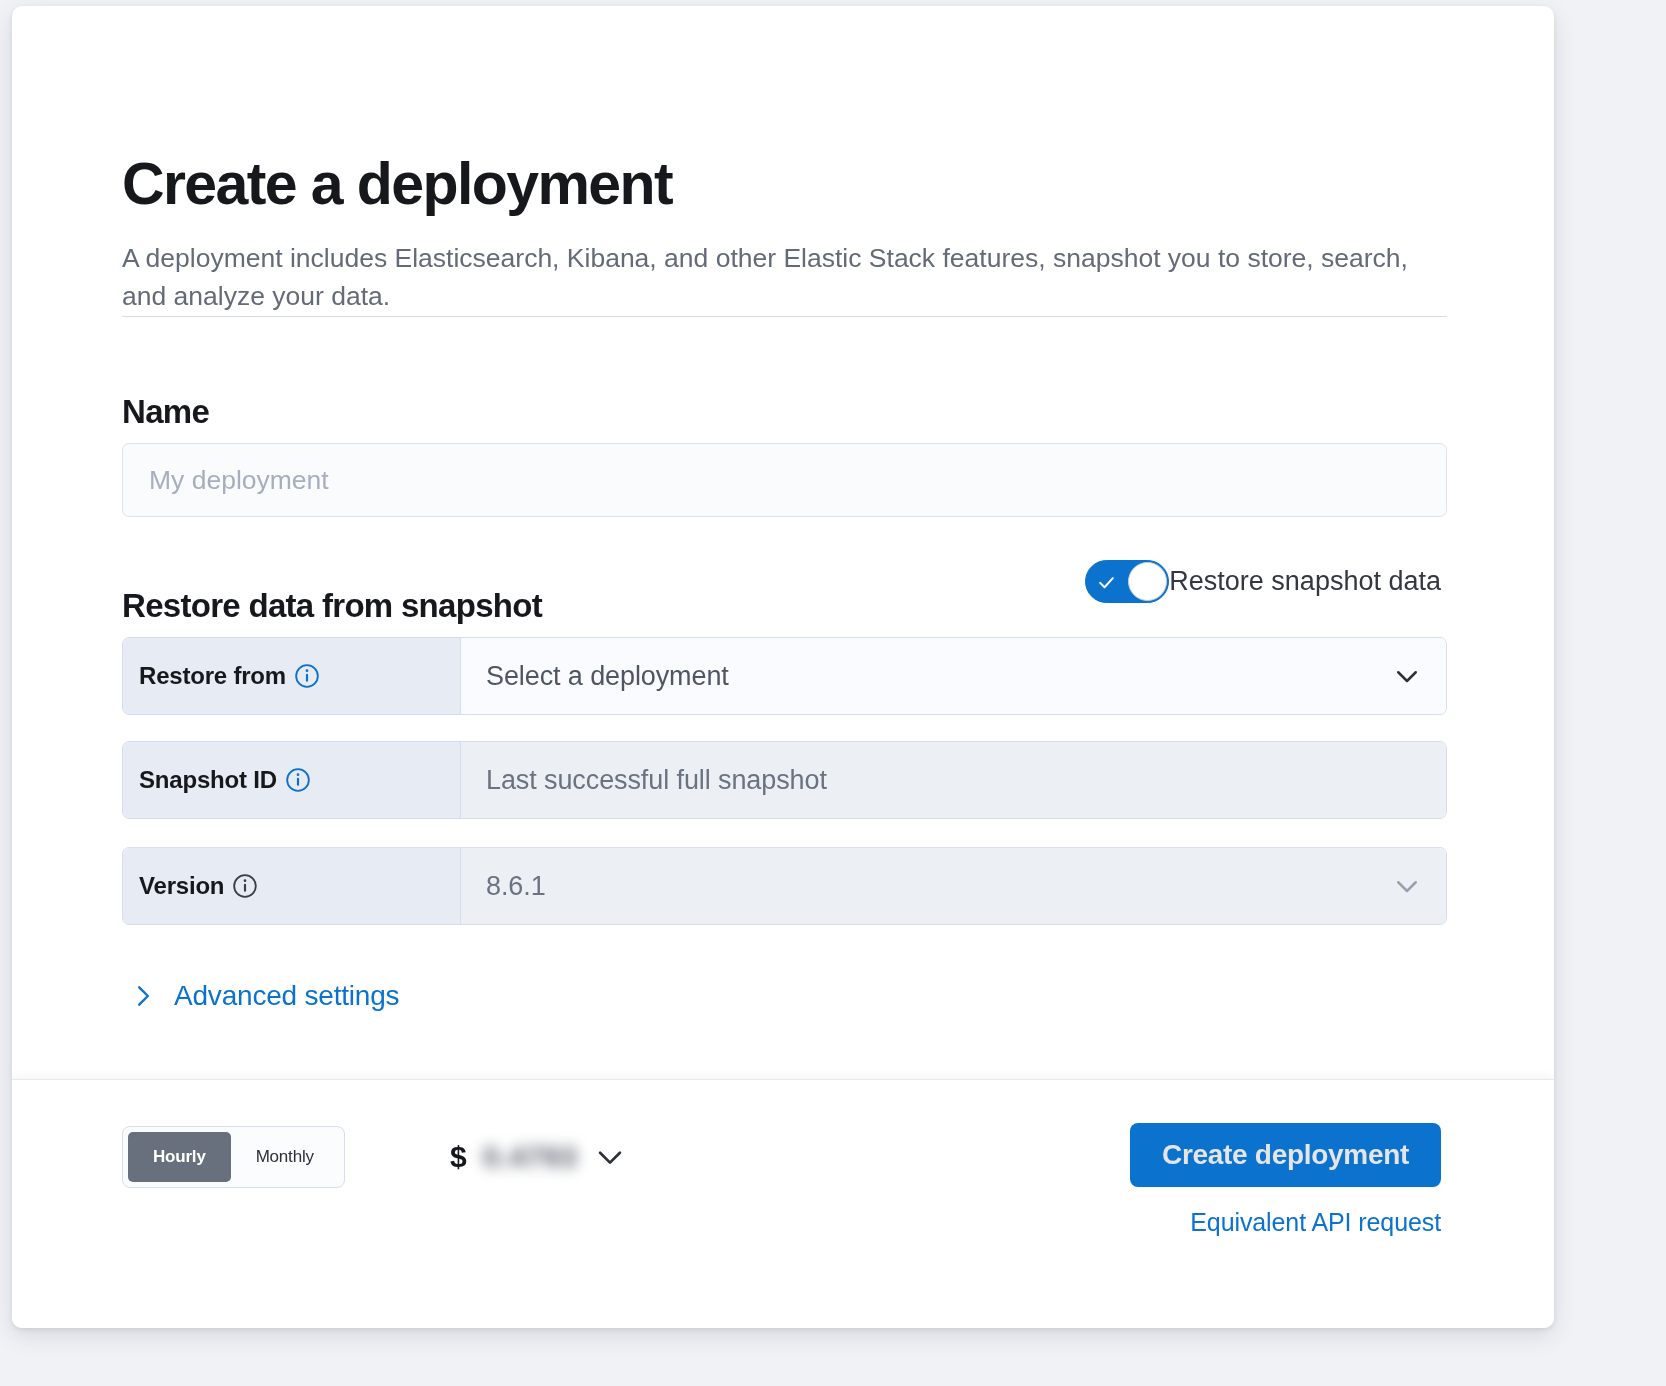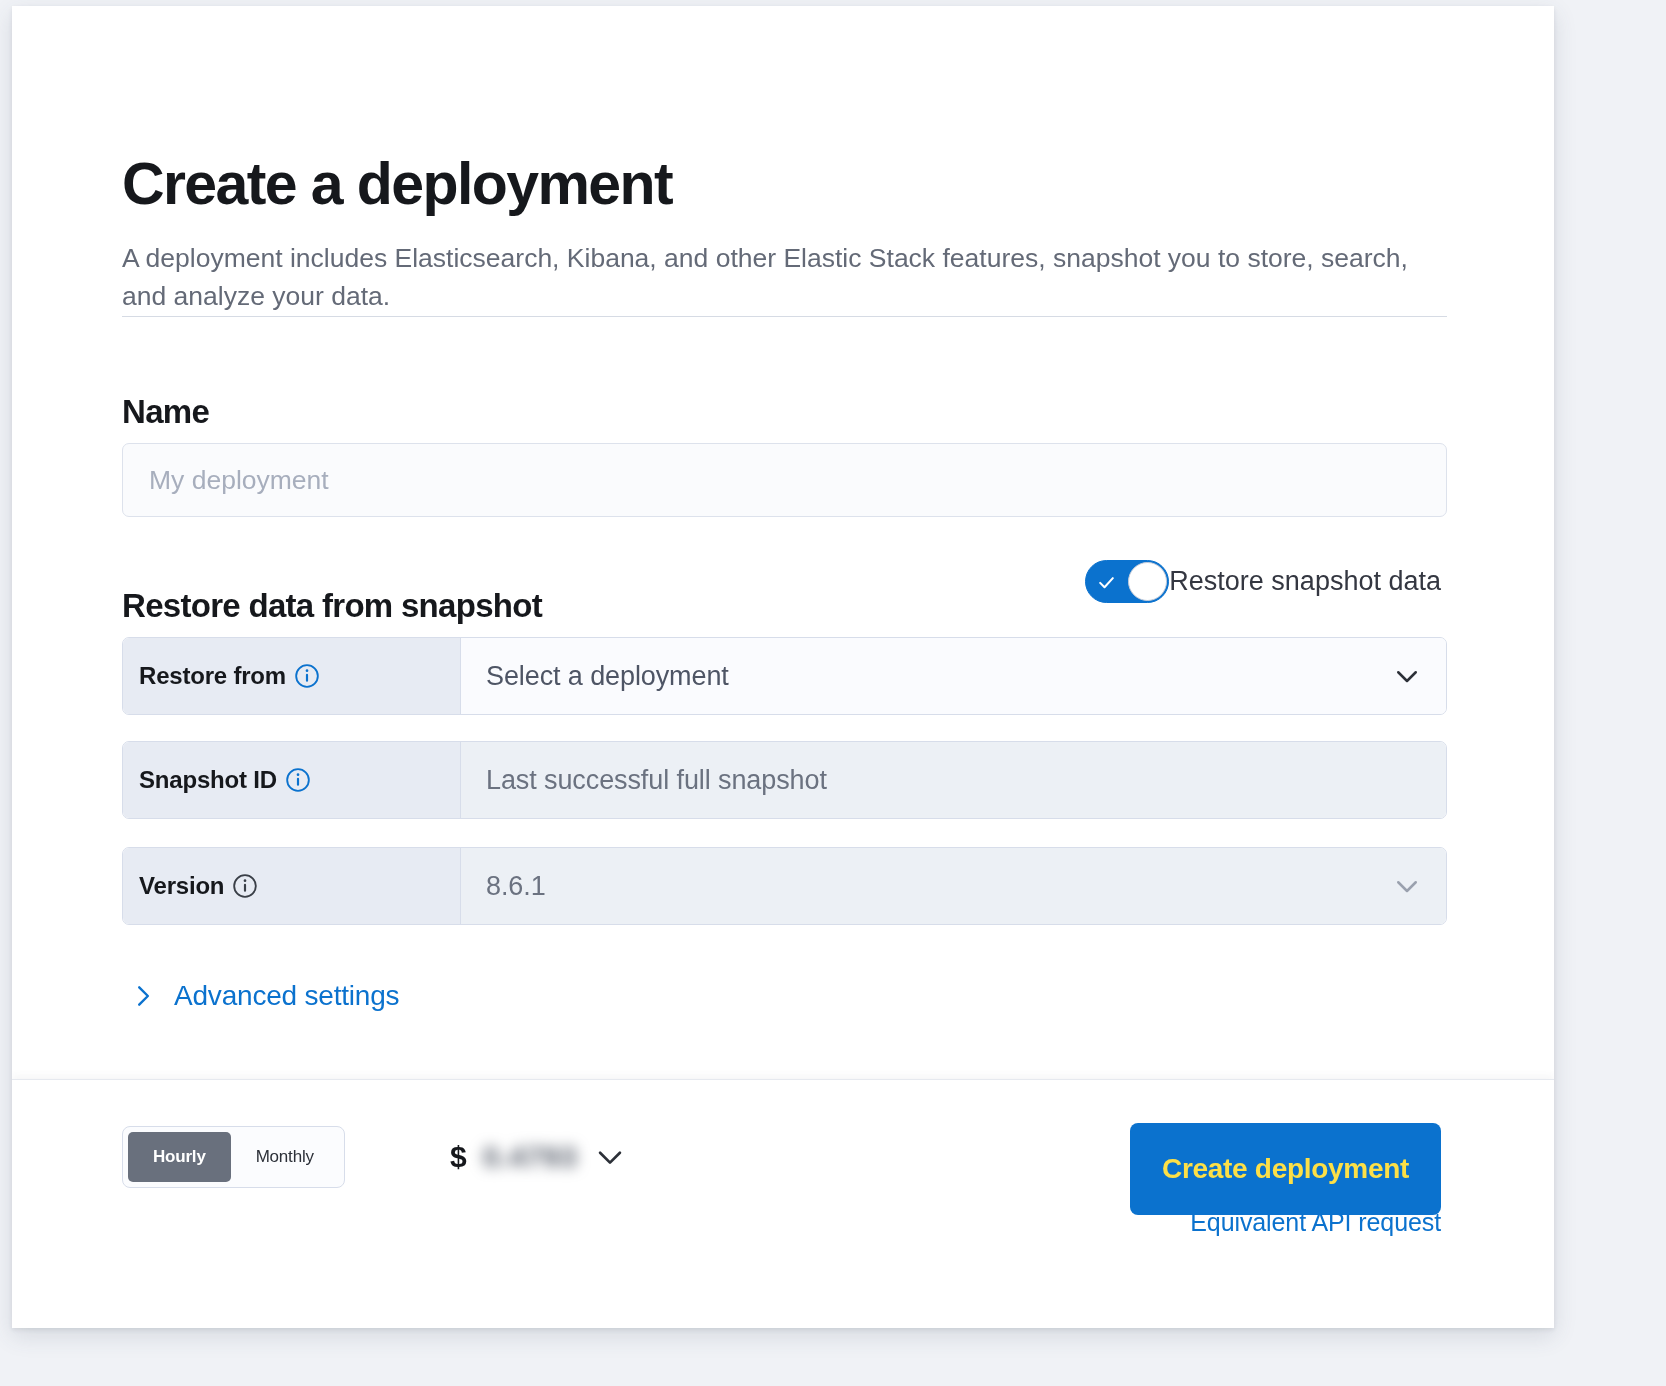--- a/index.html
+++ b/index.html
@@ -16,21 +16,21 @@
     background: #F0F2F6;
     overflow: hidden;
   }
   .card {
     position: absolute;
     left: 12px;
     top: 6px;
     width: 1542px;
     height: 1322px;
     background: #FFFFFF;
-    border-radius: 0;
+    border-radius: 10px;
     box-shadow: 0 2px 4px rgba(60,70,90,0.10),
                 0 8px 22px rgba(60,70,90,0.14);
     overflow: hidden;
     display: flex;
     flex-direction: column;
   }
   .card-body {
     flex: 1 1 auto;
     position: relative;
   }
@@ -271,24 +271,24 @@
     filter: blur(7px);
     letter-spacing: 0.5px;
     user-select: none;
   }
 
   .create-btn {
     position: absolute;
     right: 113px;
     top: 43px;
     background: #0B72CE;
-    color: #fde047;
+    color: #e5e5e5;
     border: none;
     border-radius: 8px;
-    height: 92px;
+    height: 64px;
     padding: 0 32px;
     font-family: "Liberation Sans", sans-serif;
     font-size: 28px;
     font-weight: 700;
     letter-spacing: -0.3px;
     cursor: pointer;
   }
   .api-link {
     position: absolute;
     right: 113px;

